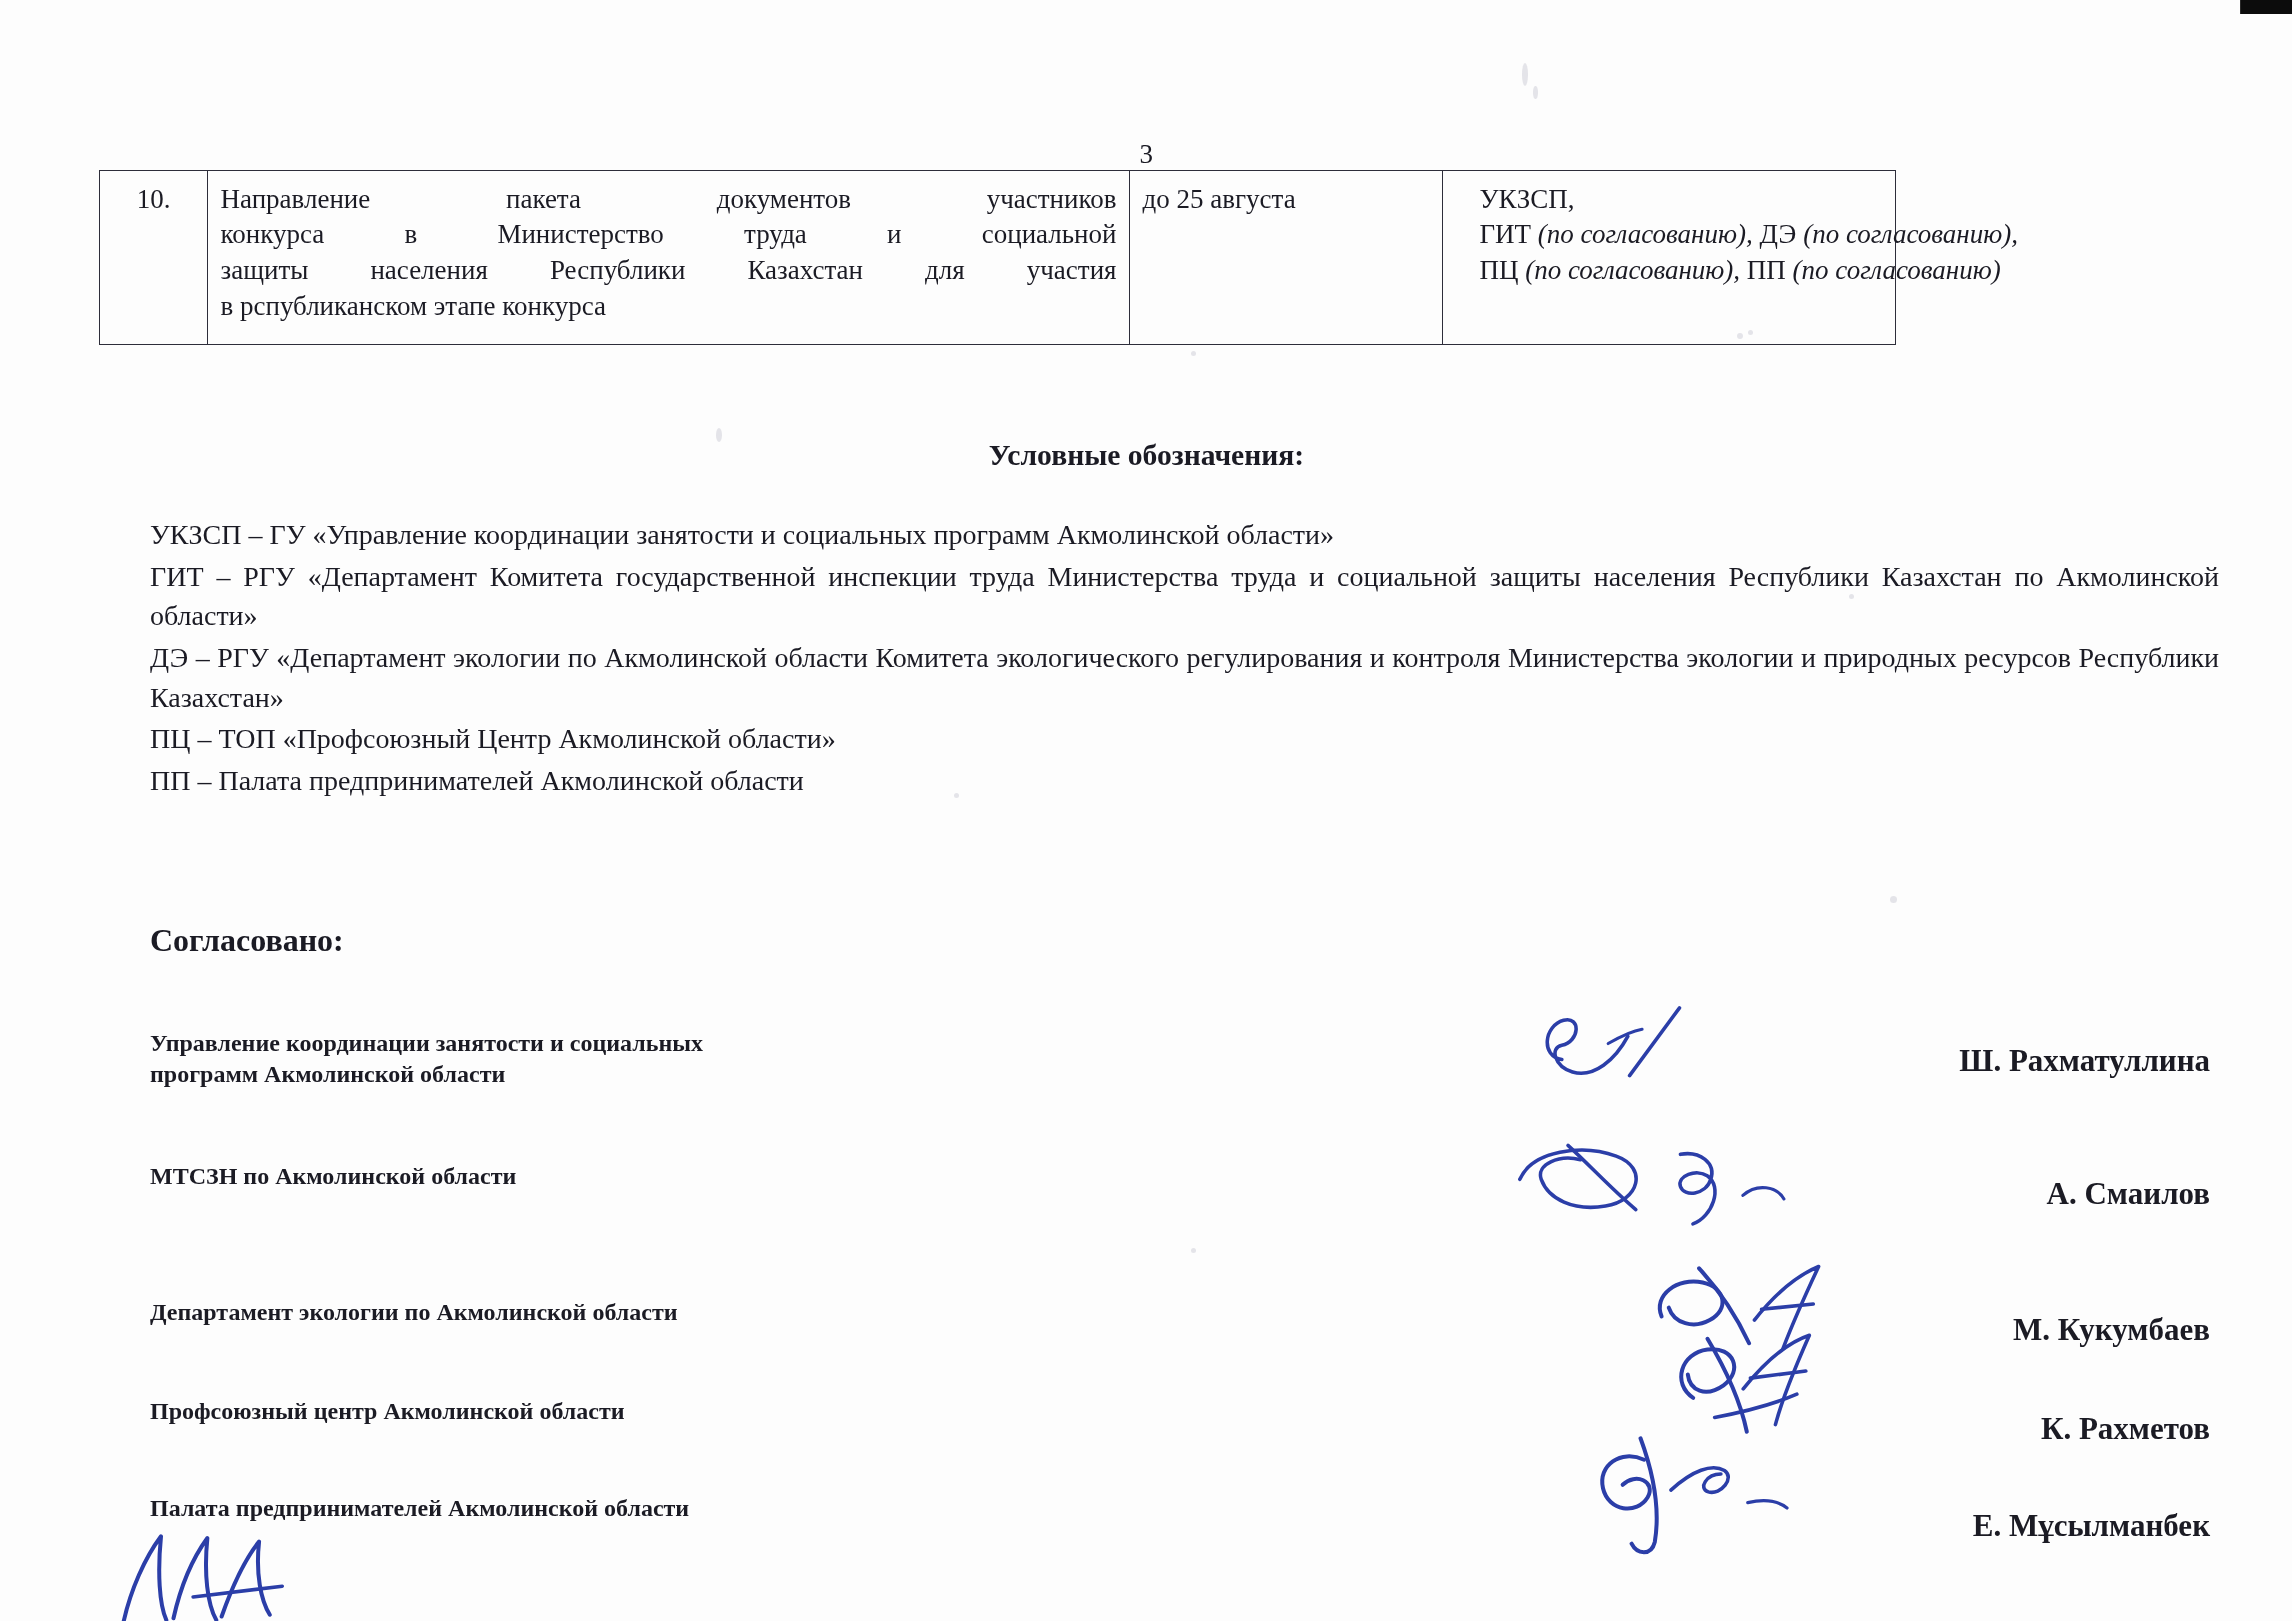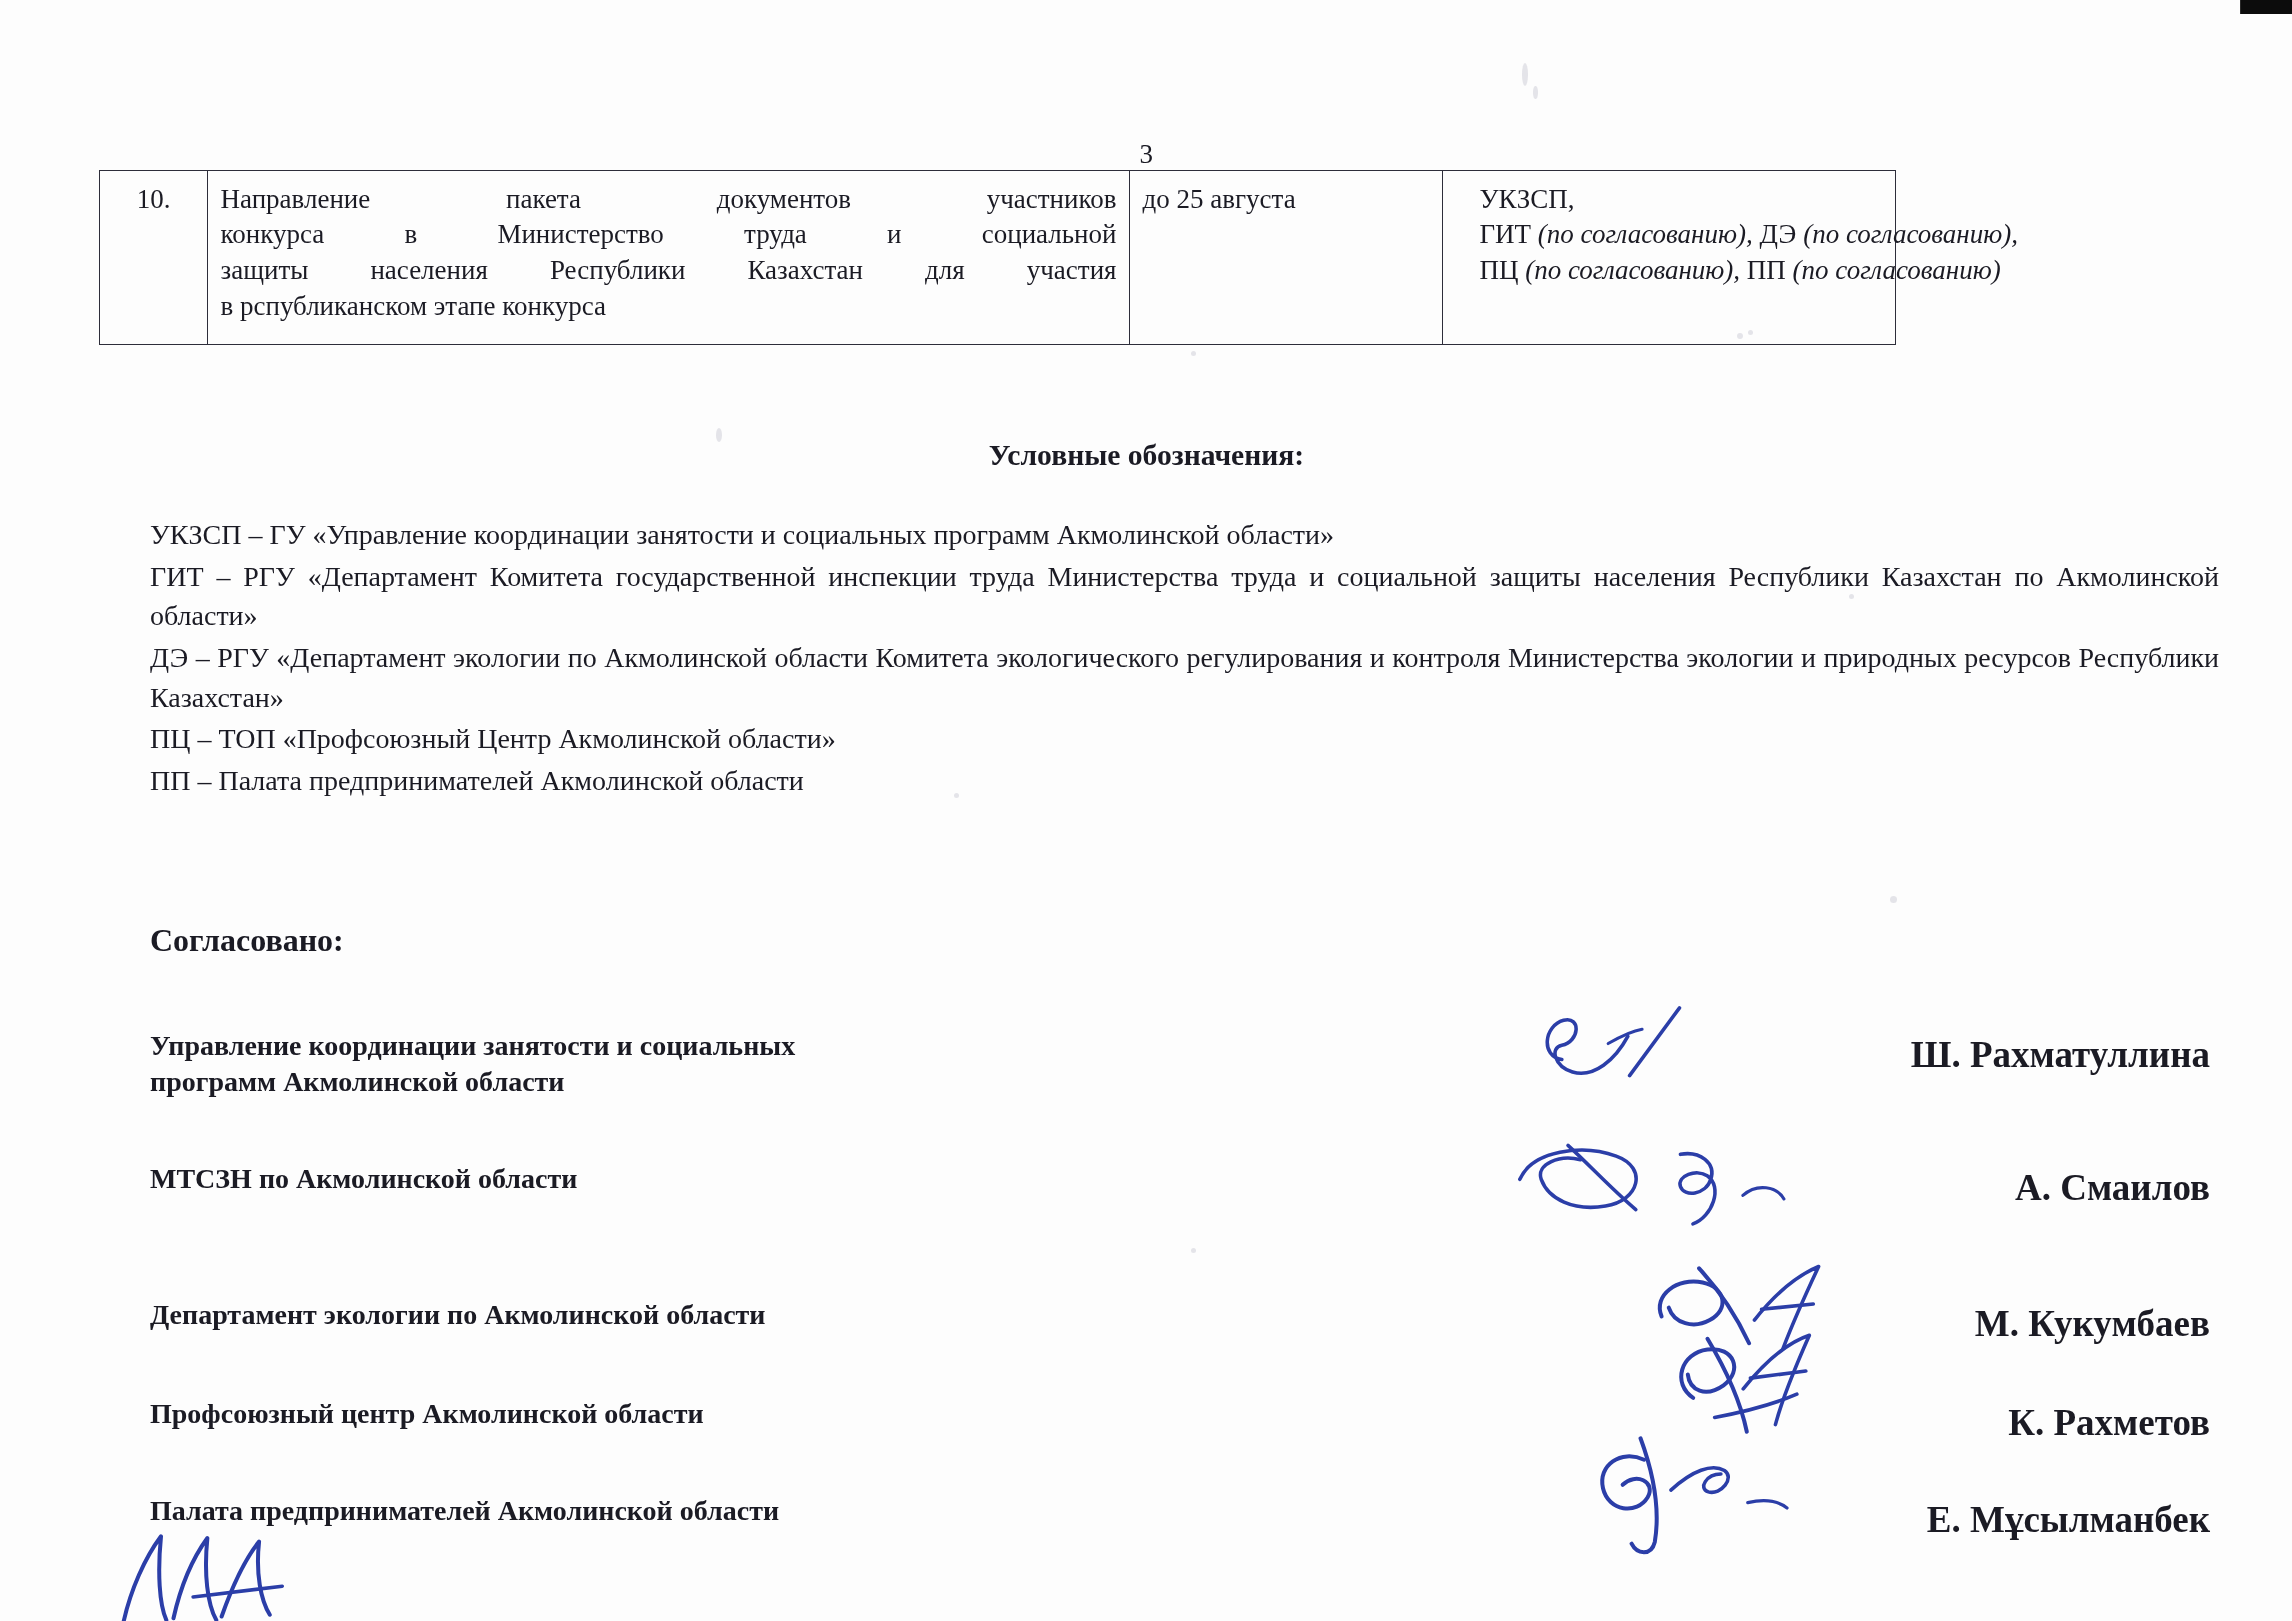--- a/index.html
+++ b/index.html
@@ -106,30 +106,30 @@
     position: absolute;
     top: 1028px;
     left: 150px;
     width: 2060px;
   }
   .appr-row {
     position: relative;
     min-height: 106px;
   }
   .appr-org {
-    font-size: 28px;
+    font-size: 24px;
     font-weight: bold;
     line-height: 1.28;
     width: 1164px;
   }
   .appr-person {
     position: absolute;
     right: 0;
-    top: 5px;
-    font-size: 37px;
+    top: 15px;
+    font-size: 31px;
     font-weight: bold;
     white-space: nowrap;
   }
 
   
   .sign {
     position: absolute;
     pointer-events: none;
   }
   .sign svg { display: block; }

